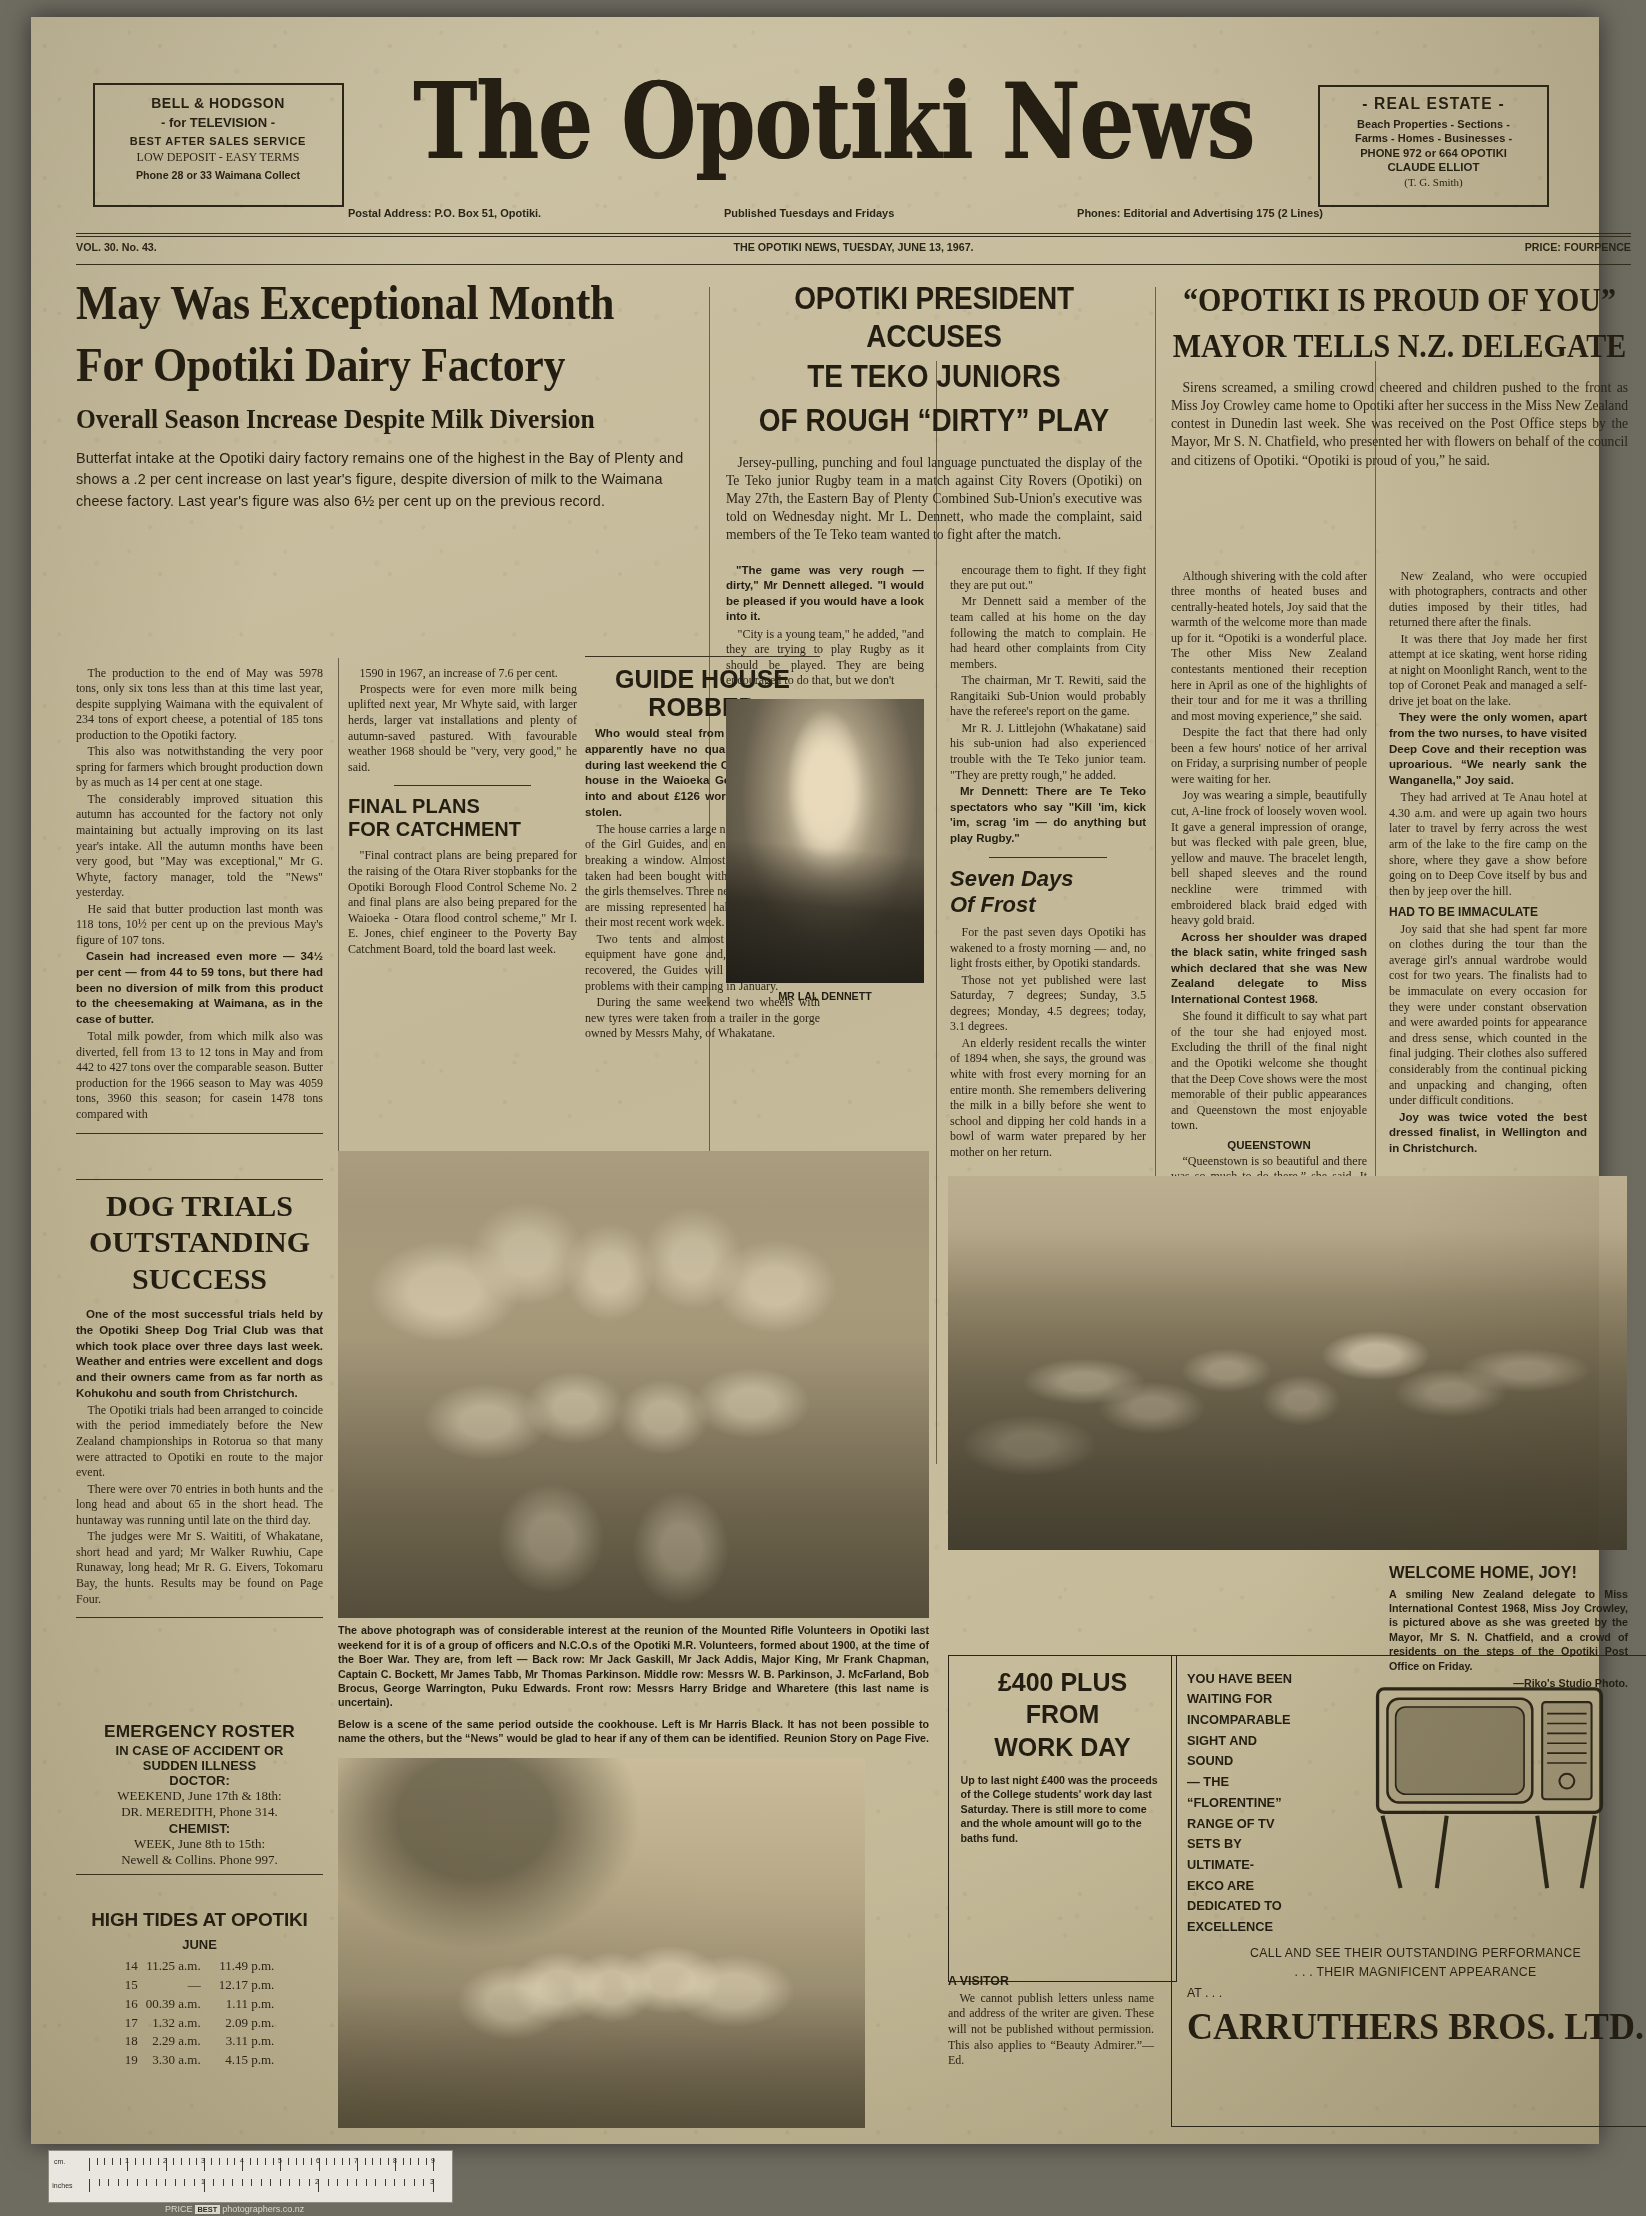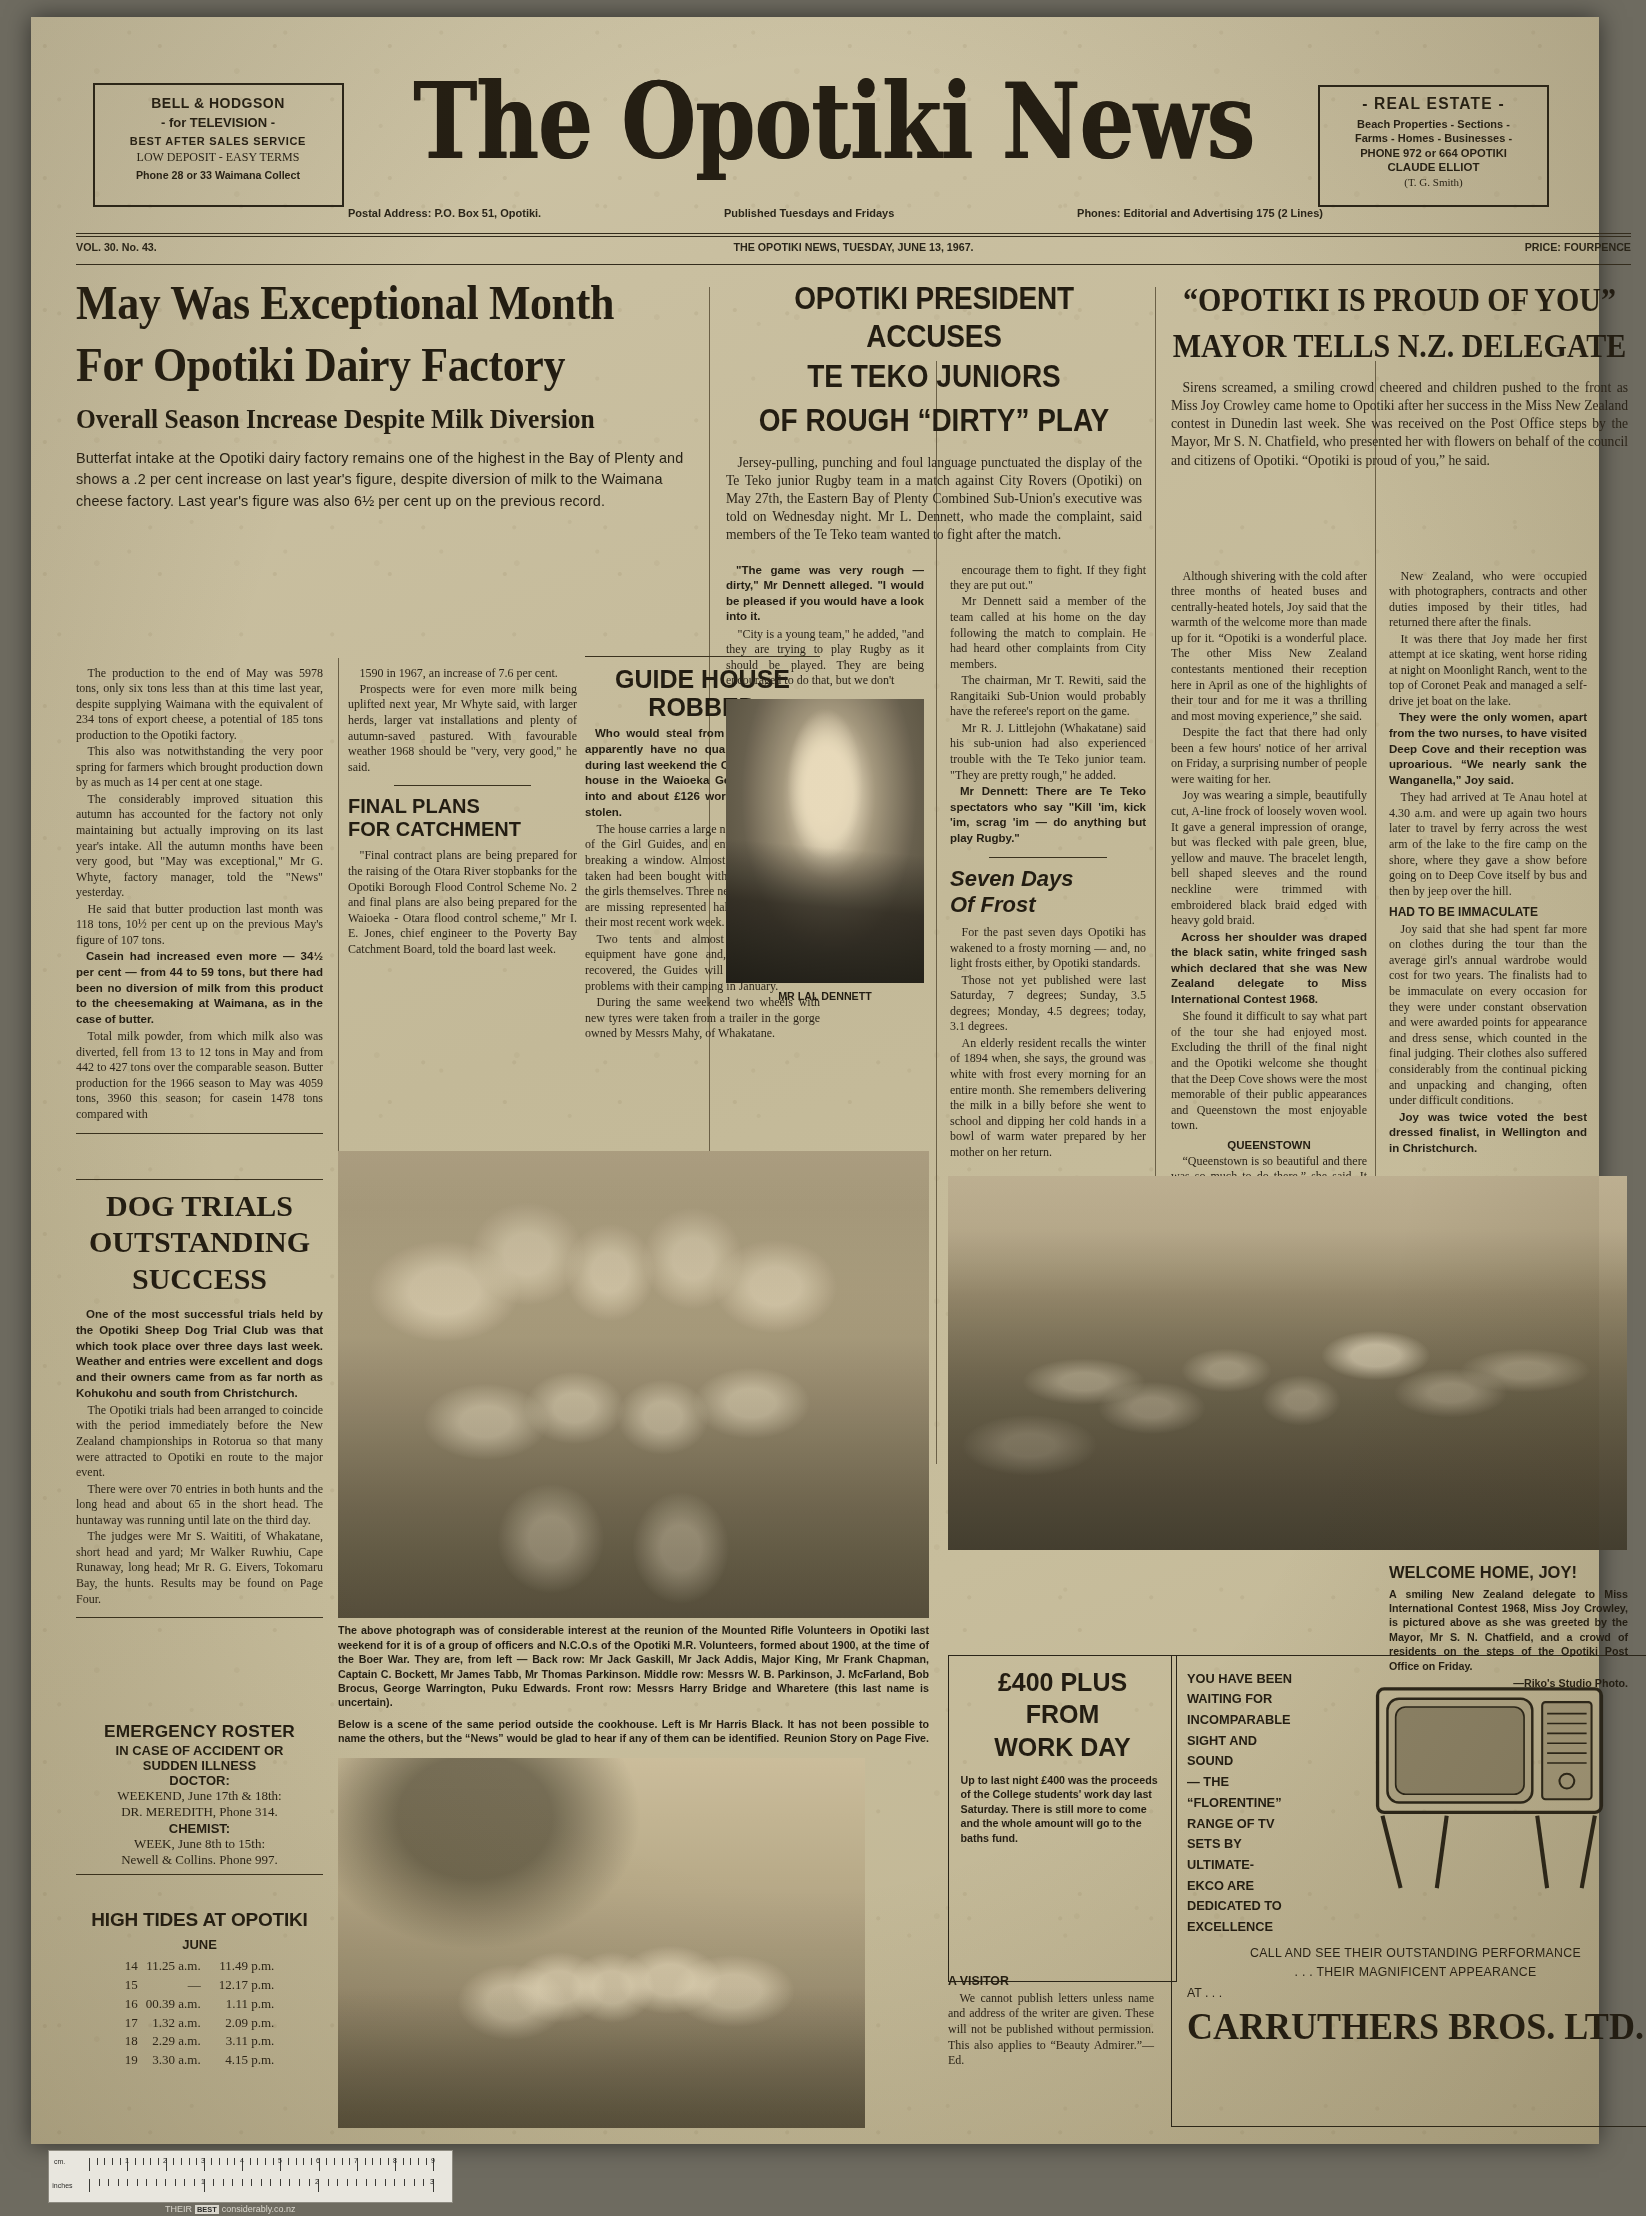--- a/index.html
+++ b/index.html
@@ -509,19 +509,19 @@
         <i style="left: 315px;"></i>
         <i style="left: 325px;"></i>
         <i style="left: 334px;"></i>
         <i class="maj" style="left: 344px;"></i>
         <span class="lab" style="left: 112px; top: -0.8px;">1</span>
         <span class="lab" style="left: 226px; top: -0.8px;">2</span>
         <span class="lab" style="left: 341px; top: -0.8px;">3</span>
       </div>
   </div>
   <div id="nzms">
-    <span>THEIR</span>
+    <span>PRICE</span>
     <b>BEST</b>
-    <span>considerably.co.nz</span>
+    <span>photographers.co.nz</span>
   </div>
 
 </div>
 
 
 </body></html>

